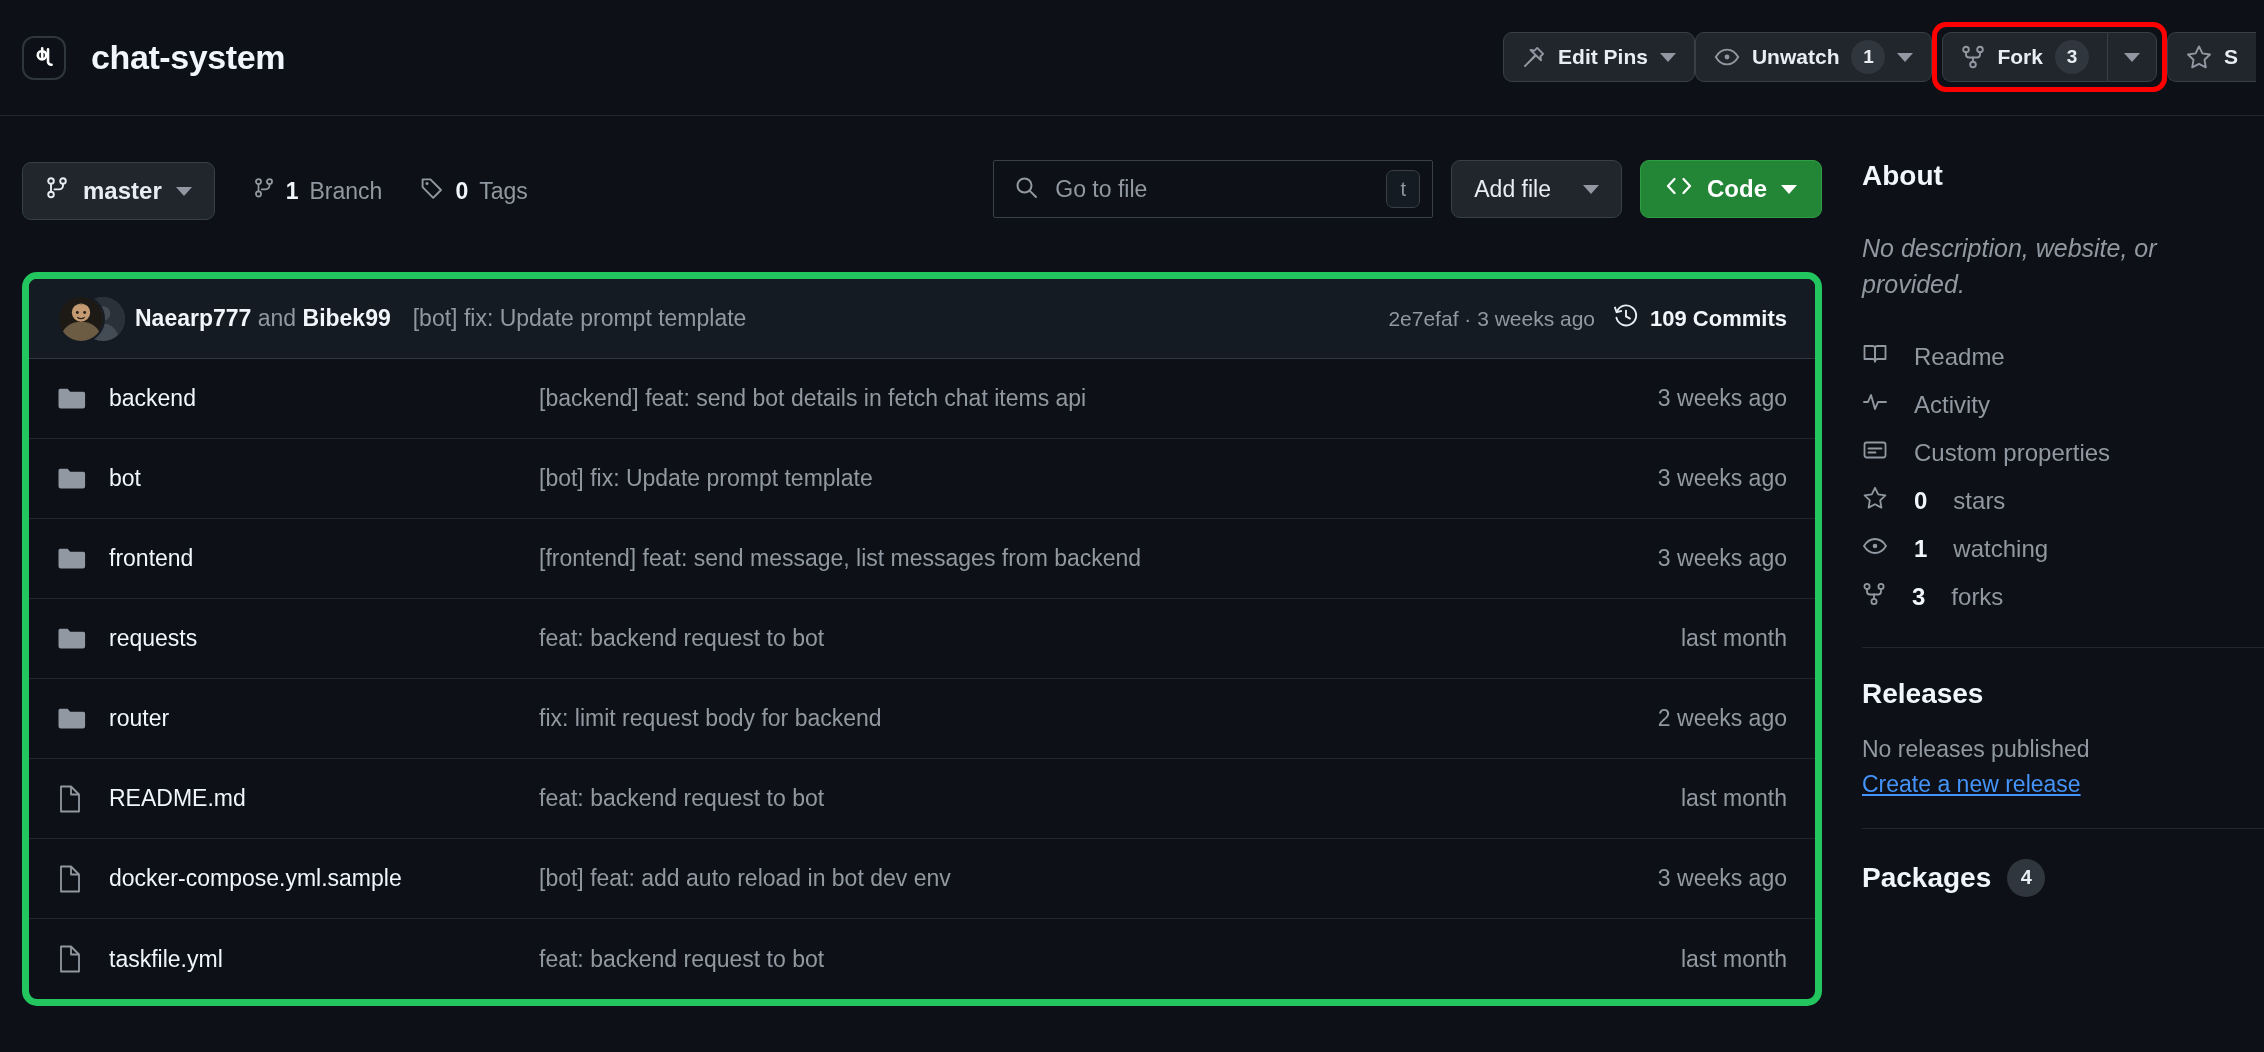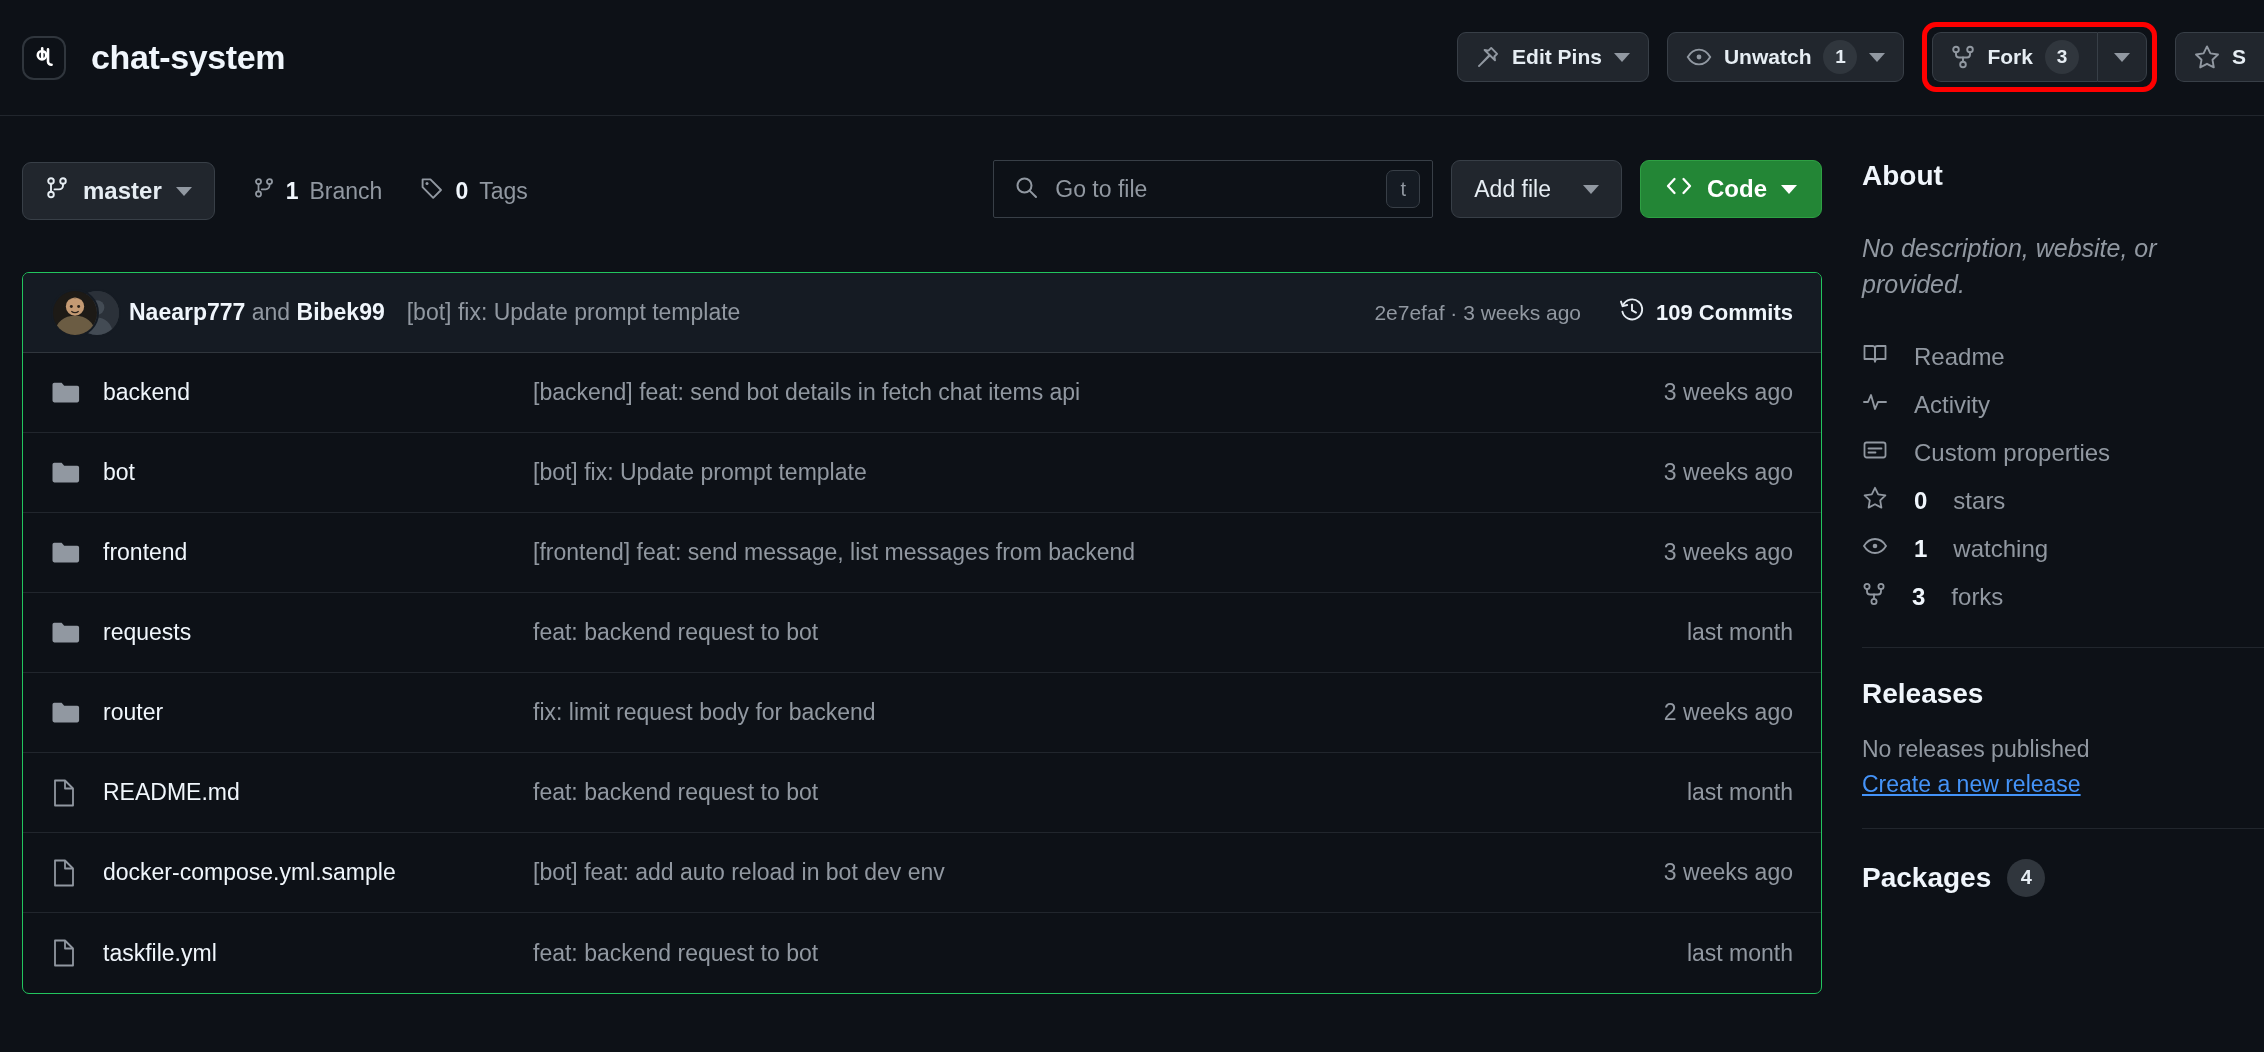--- a/index.html
+++ b/index.html
@@ -28,21 +28,21 @@
     flex: none;
   }
   .repo-logo svg { display: block; }
   .repo-name {
     font-size: 34px; font-weight: bold; color: #f0f6fc; letter-spacing: -0.4px;
     white-space: nowrap;
   }
 
   .header-actions {
     position: absolute; right: 0; top: 22px;
-    display: flex; align-items: center; gap: 18px; padding-right: 0;
+    display: flex; align-items: center; padding-right: 8px;
   }
   .btn {
     display: inline-flex; align-items: center; gap: 12px;
     height: 50px; padding: 0 18px;
     background: #21262d; border: 1px solid #383f47; border-radius: 9px;
     color: #e6edf3; font-size: 21px; font-weight: bold; white-space: nowrap;
   }
   .btn svg { display: block; flex: none; }
   .count-badge {
     display: inline-flex; align-items: center; justify-content: center;
@@ -115,21 +115,21 @@
     font-size: 24px; font-weight: bold; color: #ffffff;
   }
   .caret-light {
     width: 0; height: 0; border-left: 8px solid transparent;
     border-right: 8px solid transparent; border-top: 9px solid #ffffff;
   }
 
   
   .file-table {
     position: absolute; left: 22px; top: 272px; width: 1800px;
-    border: 1px solid #22c55e; border-radius: 7px; overflow: hidden;
+    border: 7px solid #22c55e; border-radius: 15px; overflow: hidden;
     background: #0d1117;
   }
   .commit-bar {
     display: flex; align-items: center; height: 80px;
     background: #151b23; border-bottom: 1px solid #30363d; padding: 0 28px;
   }
   .avatars { position: relative; width: 70px; height: 48px; flex: none; }
   .avatar {
     position: absolute; top: 0; width: 48px; height: 48px; border-radius: 50%;
     border: 2px solid #151b23; overflow: hidden;
@@ -138,21 +138,21 @@
   .avatar.a2 { left: 22px; z-index: 1; background: #30363d; }
   .avatar .pic { width: 100%; height: 100%; display: block; }
   .commit-authors { font-size: 23px; margin-left: 8px; white-space: nowrap; }
   .commit-authors a { color: #f0f6fc; font-weight: bold; text-decoration: none; }
   .commit-authors span.and { color: #9198a1; font-weight: normal; }
   .commit-msg {
     font-size: 23px; color: #9198a1; margin-left: 22px;
     white-space: nowrap; overflow: hidden; text-overflow: ellipsis;
   }
   .commit-right {
-    margin-left: auto; display: flex; align-items: center; gap: 38px;
+    margin-left: auto; display: flex; align-items: center; gap: 18px;
     white-space: nowrap;
   }
   .commit-hash { font-size: 21px; color: #9198a1; }
   .commits-count {
     display: inline-flex; align-items: center; gap: 11px;
     font-size: 22px; color: #f0f6fc; font-weight: bold;
   }
 
   .row {
     display: flex; align-items: center; height: 80px;

